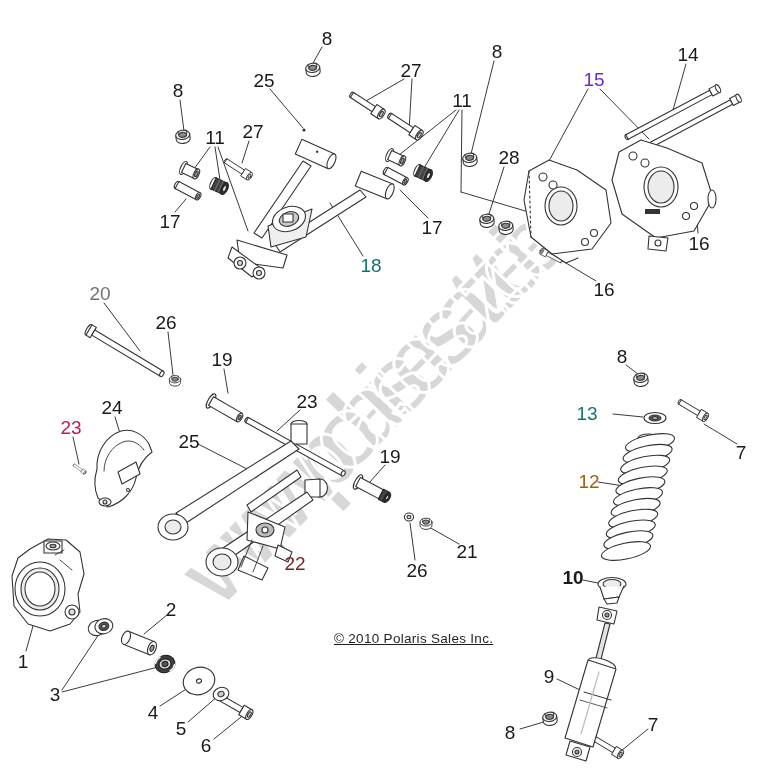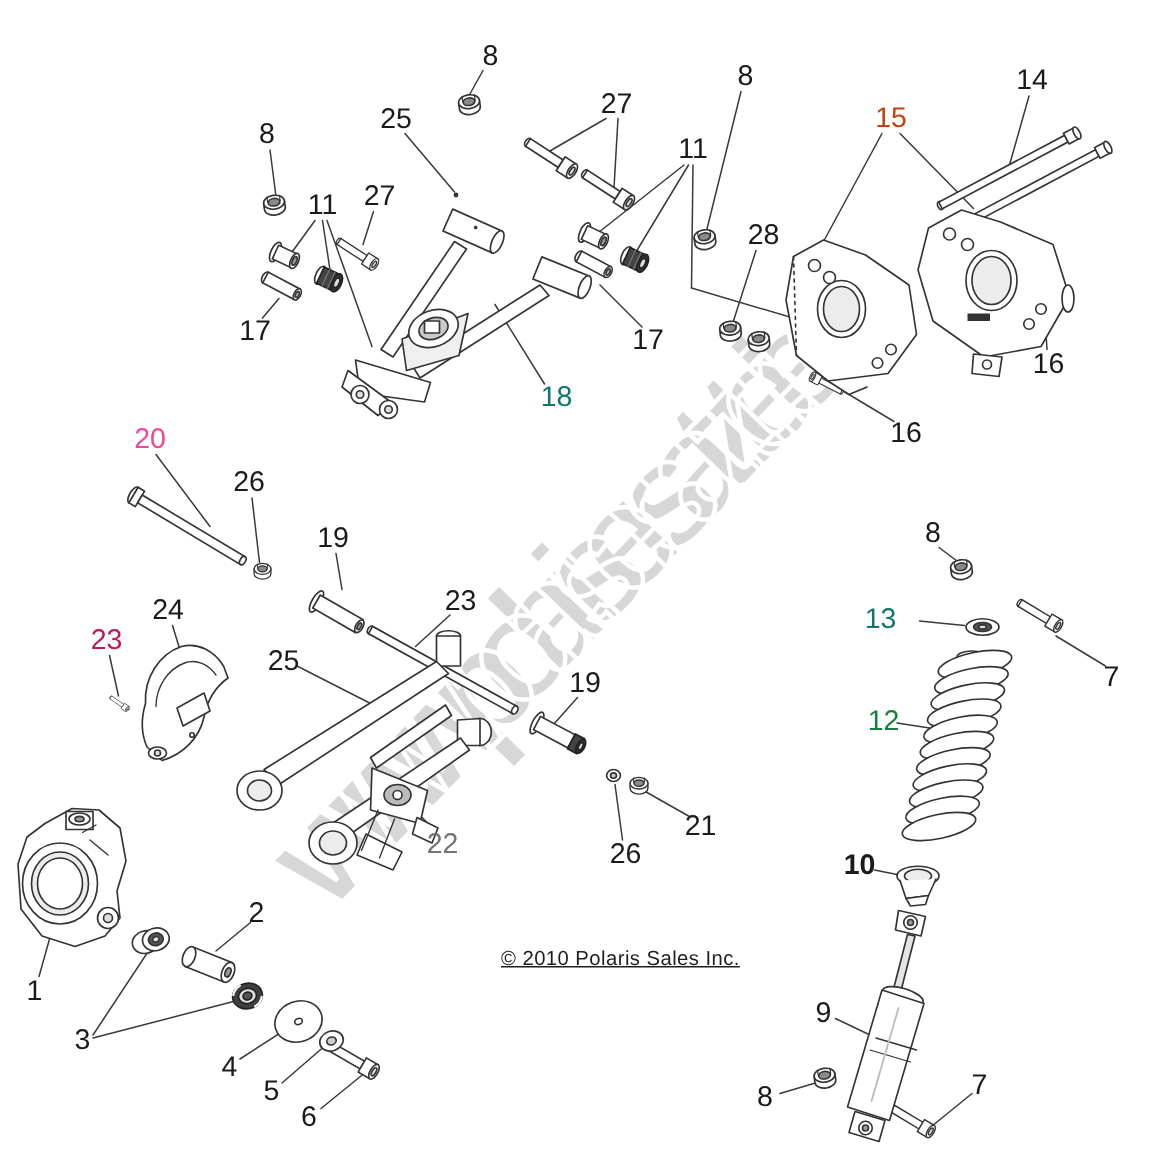--- a/index.html
+++ b/index.html
@@ -384,46 +384,46 @@
     </g>
 
   </svg>
 
   <div id="callout-layer">
       <div class="lbl" style="left: 327px; top: 38px; color: rgb(26, 26, 26);">8</div>
       <div class="lbl" style="left: 264px; top: 80px; color: rgb(26, 26, 26);">25</div>
       <div class="lbl" style="left: 411px; top: 70px; color: rgb(26, 26, 26);">27</div>
       <div class="lbl" style="left: 497px; top: 51px; color: rgb(26, 26, 26);">8</div>
       <div class="lbl" style="left: 688px; top: 54px; color: rgb(26, 26, 26);">14</div>
-      <div class="lbl" style="left: 594px; top: 79px; color: #c2410c;">15</div>
+      <div class="lbl" style="left: 594px; top: 79px; color: #6d28d9;">15</div>
       <div class="lbl" style="left: 178px; top: 90px; color: rgb(26, 26, 26);">8</div>
       <div class="lbl" style="left: 215px; top: 137px; color: rgb(26, 26, 26);">11</div>
       <div class="lbl" style="left: 253px; top: 131px; color: rgb(26, 26, 26);">27</div>
       <div class="lbl" style="left: 170px; top: 221px; color: rgb(26, 26, 26);">17</div>
       <div class="lbl" style="left: 432px; top: 227px; color: rgb(26, 26, 26);">17</div>
       <div class="lbl" style="left: 509px; top: 157px; color: rgb(26, 26, 26);">28</div>
       <div class="lbl" style="left: 462px; top: 100px; color: rgb(26, 26, 26);">11</div>
       <div class="lbl" style="left: 699px; top: 243px; color: rgb(26, 26, 26);">16</div>
       <div class="lbl" style="left: 604px; top: 289px; color: rgb(26, 26, 26);">16</div>
       <div class="lbl" style="left: 371px; top: 265px; color: #0f766e;">18</div>
-      <div class="lbl" style="left: 100px; top: 293px; color: #ec4899;">20</div>
+      <div class="lbl" style="left: 100px; top: 293px; color: #737373;">20</div>
       <div class="lbl" style="left: 166px; top: 322px; color: rgb(26, 26, 26);">26</div>
       <div class="lbl" style="left: 222px; top: 359px; color: rgb(26, 26, 26);">19</div>
       <div class="lbl" style="left: 112px; top: 407px; color: rgb(26, 26, 26);">24</div>
       <div class="lbl" style="left: 71px; top: 427px; color: #be185d;">23</div>
       <div class="lbl" style="left: 307px; top: 401px; color: rgb(26, 26, 26);">23</div>
       <div class="lbl" style="left: 189px; top: 441px; color: rgb(26, 26, 26);">25</div>
       <div class="lbl" style="left: 390px; top: 456px; color: rgb(26, 26, 26);">19</div>
       <div class="lbl" style="left: 622px; top: 356px; color: rgb(26, 26, 26);">8</div>
       <div class="lbl" style="left: 587px; top: 413px; color: #0f766e;">13</div>
       <div class="lbl" style="left: 741px; top: 452px; color: rgb(26, 26, 26);">7</div>
-      <div class="lbl" style="left: 589px; top: 481px; color: #15803d;">12</div>
+      <div class="lbl" style="left: 589px; top: 481px; color: #a16207;">12</div>
       <div class="lbl" style="left: 467px; top: 551px; color: rgb(26, 26, 26);">21</div>
       <div class="lbl" style="left: 417px; top: 570px; color: rgb(26, 26, 26);">26</div>
-      <div class="lbl" style="left: 295px; top: 563px; color: #737373;">22</div>
+      <div class="lbl" style="left: 295px; top: 563px; color: #7f1d1d;">22</div>
       <div class="lbl" style="left: 573px; top: 577px; color: rgb(26, 26, 26); font-weight: bold;">10</div>
       <div class="lbl" style="left: 23px; top: 661px; color: rgb(26, 26, 26);">1</div>
       <div class="lbl" style="left: 171px; top: 609px; color: rgb(26, 26, 26);">2</div>
       <div class="lbl" style="left: 55px; top: 694px; color: rgb(26, 26, 26);">3</div>
       <div class="lbl" style="left: 153px; top: 712px; color: rgb(26, 26, 26);">4</div>
       <div class="lbl" style="left: 181px; top: 728px; color: rgb(26, 26, 26);">5</div>
       <div class="lbl" style="left: 206px; top: 745px; color: rgb(26, 26, 26);">6</div>
       <div class="lbl" style="left: 549px; top: 676px; color: rgb(26, 26, 26);">9</div>
       <div class="lbl" style="left: 510px; top: 732px; color: rgb(26, 26, 26);">8</div>
       <div class="lbl" style="left: 653px; top: 724px; color: rgb(26, 26, 26);">7</div>

